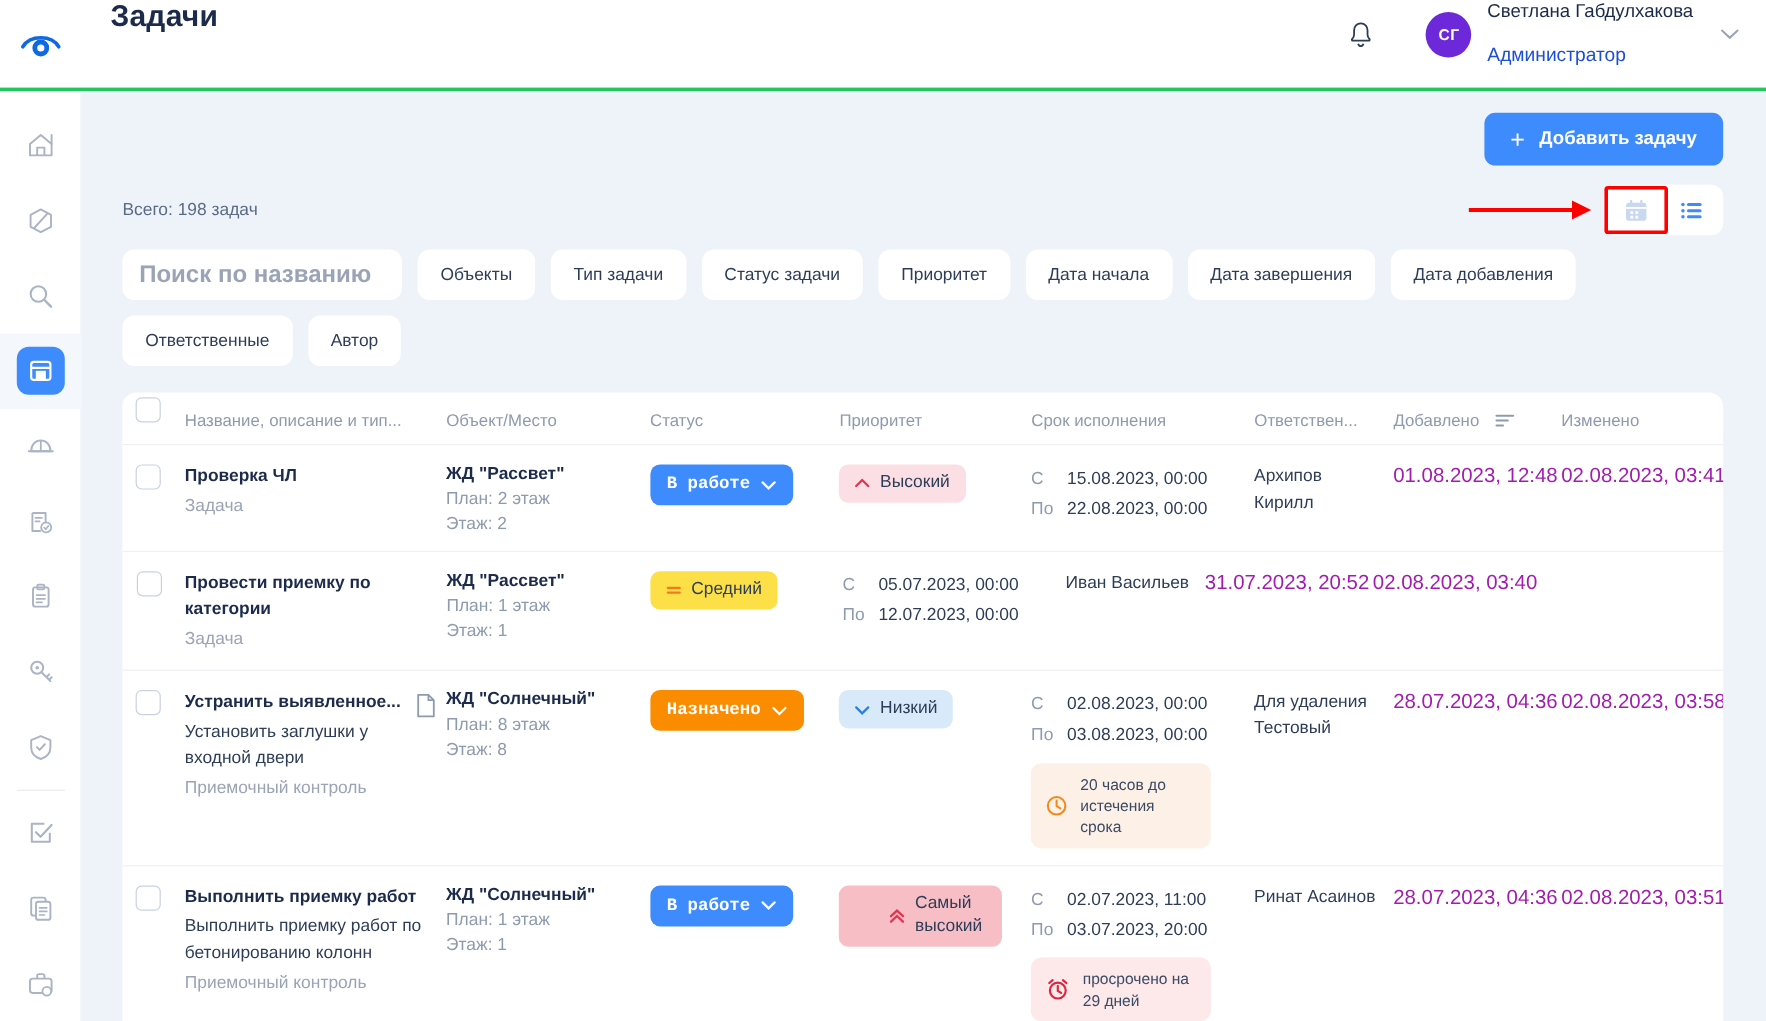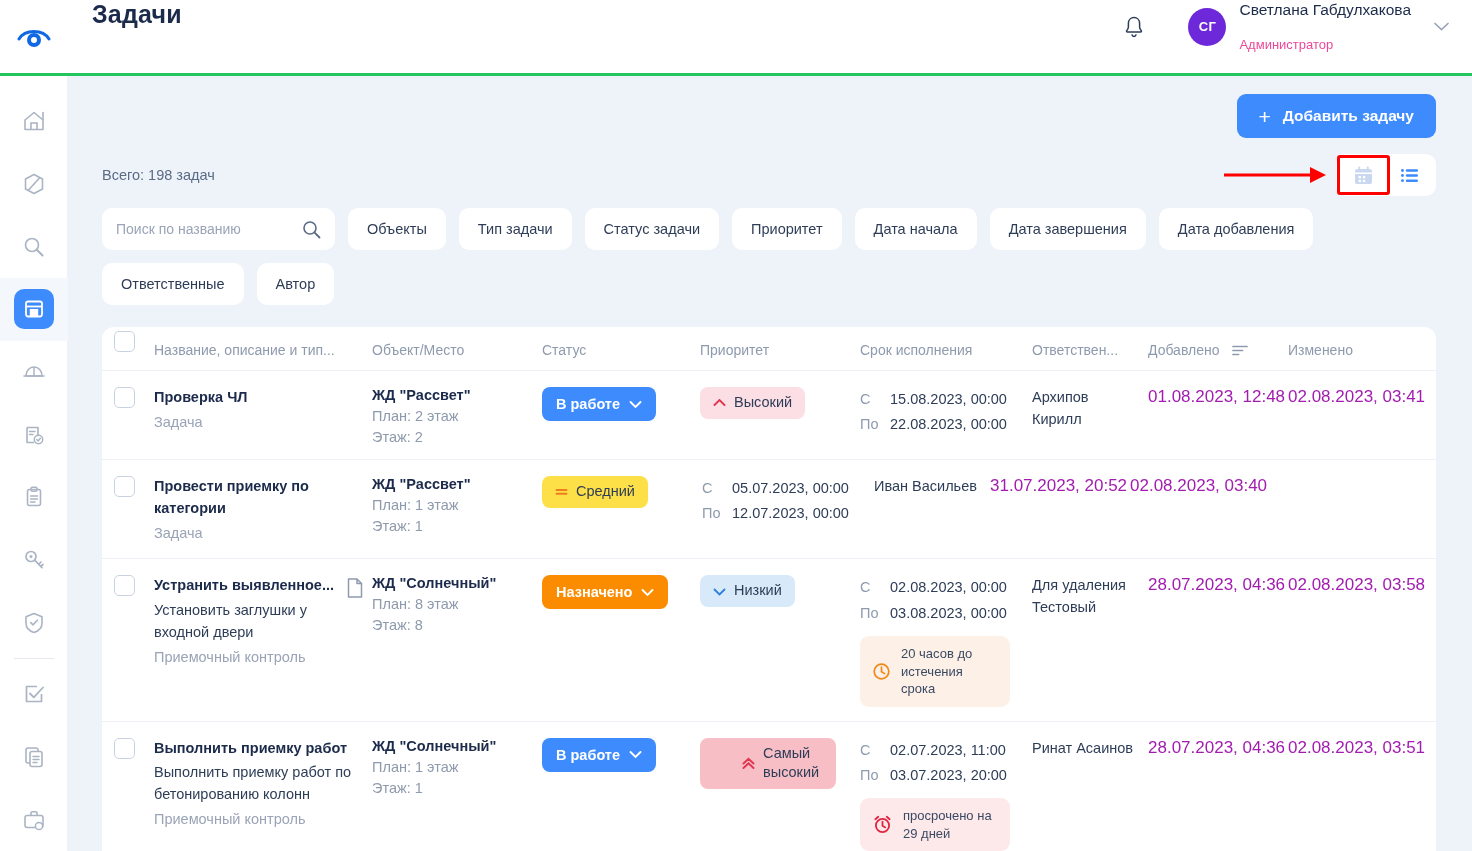--- a/index.html
+++ b/index.html
@@ -41,21 +41,21 @@
   }
   .avatar {
     width: 38px; height: 38px; border-radius: 50%;
     background: #6d28d9;
     color: #fff; font-size: 13px; font-weight: bold;
     display: flex; align-items: center; justify-content: center;
     letter-spacing: .4px;
   }
   .user-text { margin-left: 13px; line-height: 1.25; }
   .user-name { font-size: 15.5px; color: #1c2b4b; }
-  .user-role { font-size: 13px; color: #ec4899; margin-top: 18px; }
+  .user-role { font-size: 16px; color: #1d4ed8; margin-top: 18px; }
   .user-caret { margin-left: 22px; display: flex; align-items: center; }
 
   
   .sidebar {
     position: absolute; top: 76px; left: 0;
     width: 68px; height: 775px;
     background: #ffffff;
     border-right: 1px solid #eef1f6;
     display: flex; flex-direction: column; align-items: center;
     padding-top: 14px;
@@ -130,22 +130,22 @@
   
   .filters {
     padding: 14px 36px 0 34px;
     display: flex; flex-wrap: wrap; gap: 13px;
   }
   .search-box {
     height: 42px; width: 233px; background: #fff; border-radius: 10px;
     display: flex; align-items: center; padding: 0 14px;
   }
   .search-box input {
-    border: none; outline: none; flex: 1; font-size: 14px;
-    font-family: inherit; color: #b91c1c; background: transparent;
+    border: none; outline: none; flex: 1; font-size: 20px;
+    font-family: inherit; color: #b91c1c; background: transparent; font-weight: bold;
   }
   .search-box input::placeholder { color: #9aa4b6; }
   .chip {
     height: 42px; background: #fff; border-radius: 10px;
     display: flex; align-items: center; padding: 0 19px;
     font-size: 14.5px; color: #2e3d57; cursor: pointer; white-space: nowrap;
   }
 
   
   .table-card {
@@ -161,40 +161,40 @@
   .thead { height: 44px; align-items: center; }
   .thead .cell { color: #8e9aad; font-size: 14px; }
   .cell { padding: 16px 8px 14px 0; font-size: 14.5px; color: #2e3d57; }
   .c-check  { width: 52px; display: flex; justify-content: center; padding-top: 16px; }
   .thead .c-check { padding-top: 0; align-items: center; }
   .c-name   { width: 218px; }
   .c-obj    { width: 170px; }
   .c-status { width: 158px; }
   .c-prio   { width: 160px; }
   .c-due    { width: 172px; }
-  .c-resp   { width: 116px; }
+  .c-resp   { width: 116px; margin-left: 14px; }
   .c-added  { width: 140px; }
   .c-chg    { width: 135px; }
 
   .chk {
     width: 21px; height: 21px; border: 1.6px solid #c9d2e0;
     border-radius: 5px; background: #fff; cursor: pointer;
   }
 
   .task-title { font-weight: bold; color: #1c2b4b; font-size: 14.5px; line-height: 1.5; }
   .task-desc  { color: #2e3d57; font-size: 14.5px; line-height: 1.5; margin-top: 3px; }
   .task-type  { color: #9aa4b6; font-size: 14.5px; line-height: 1.5; margin-top: 3px; }
   .name-inner { display: flex; justify-content: space-between; align-items: flex-start; gap: 6px; }
 
   .obj-title { font-weight: bold; color: #1c2b4b; font-size: 14.5px; }
   .obj-sub   { color: #8e9aad; font-size: 14.5px; margin-top: 5px; }
 
   .status-btn {
     border: none; border-radius: 8px; color: #fff;
-    font-family: Liberation Sans, sans-serif; font-size: 14.5px; font-weight: bold;
+    font-family: Liberation Mono, monospace; font-size: 14.5px; font-weight: bold;
     height: 34px; padding: 0 14px; display: inline-flex; align-items: center; gap: 9px;
     cursor: pointer;
   }
   .st-inwork { background: #3d8bfd; }
   .st-done   { background: #5bc930; }
   .st-assign { background: #fb8c00; }
 
   .prio {
     border-radius: 8px; display: inline-flex; align-items: center; gap: 8px;
     padding: 6px 13px; font-size: 14.5px; color: #2e3d57; line-height: 1.35;

